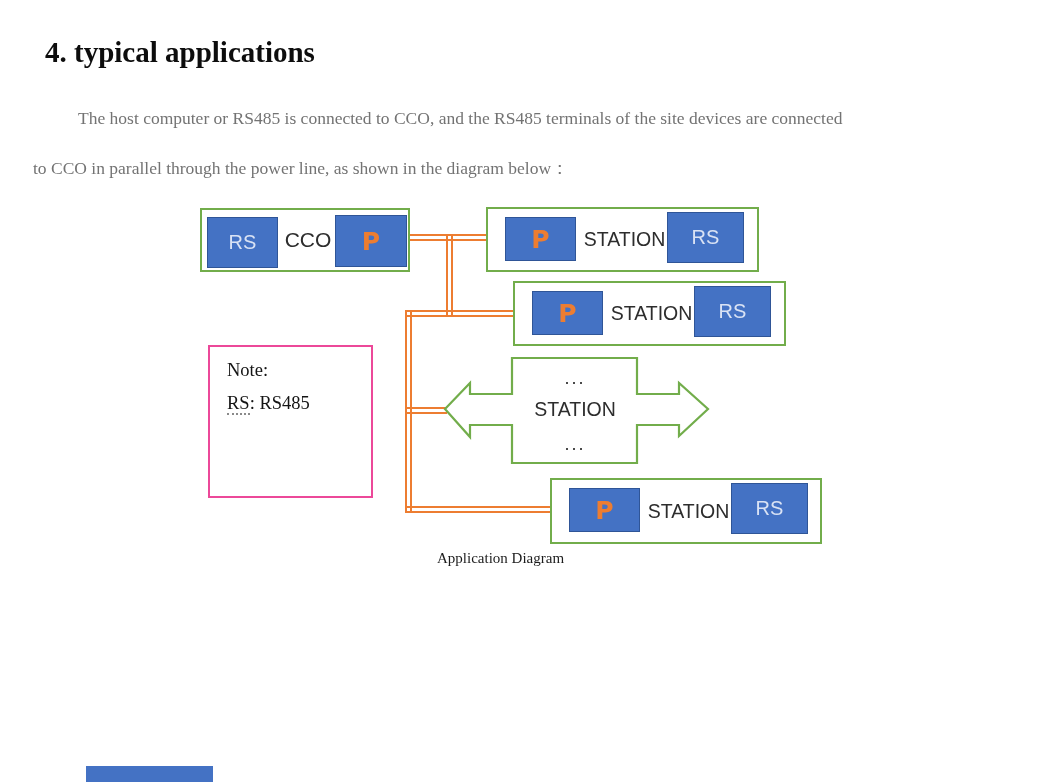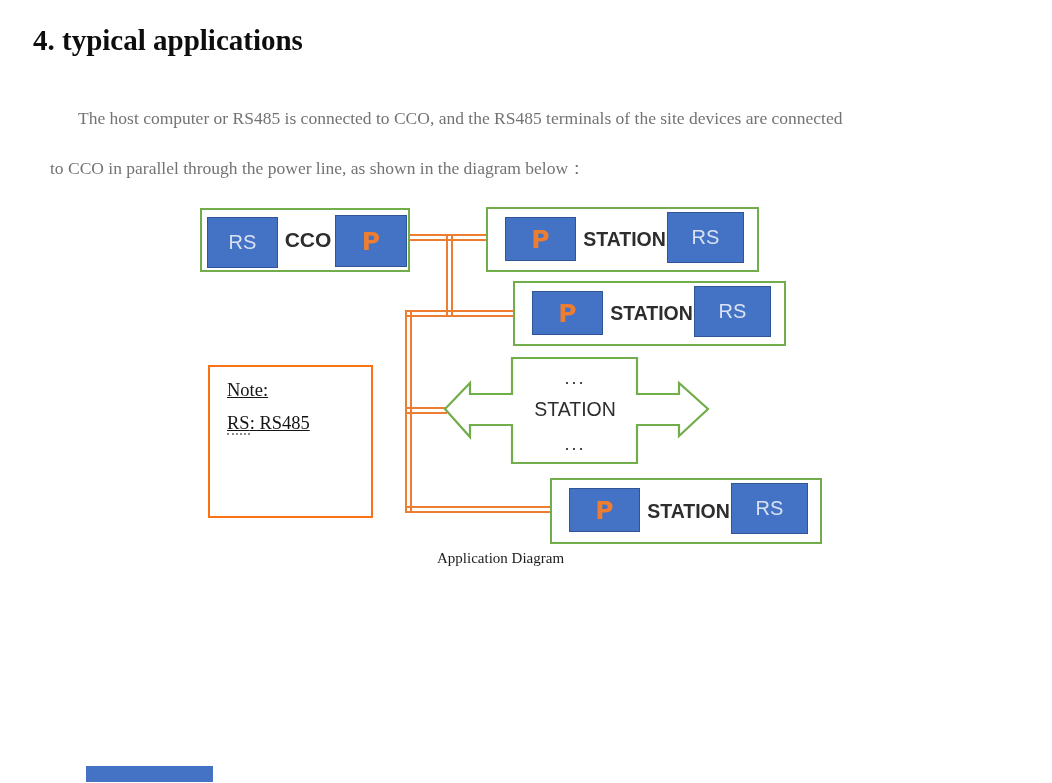--- a/index.html
+++ b/index.html
@@ -1,41 +1,41 @@
 <!DOCTYPE html>
 <html><head>
 <meta charset="utf-8">
 <style>
   html,body { margin:0; padding:0; }
   body { width:1052px; height:783px; background:#ffffff; position:relative; overflow:hidden;
          font-family:"Liberation Serif", serif; }
 
   
-  .heading { position:absolute; left:33px; top:24px; margin:0;
+  .heading { position:absolute; left:33px; top:24px; margin:12px;
              font:bold 29px "Liberation Serif", serif; color:#0d0d0d; }
   .body-line { position:absolute; font-size:17.5px; color:#737373; white-space:nowrap; }
   .body-l1 { left:78px; top:108px; }
-  .body-l2 { left:50px; top:156px; }
+  .body-l2 { left:33px; top:156px; }
   .caption { position:absolute; left:437px; top:550px; font-size:15px; color:#1c1c1c; }
 
   
   .gbox { position:absolute; background:#fff; border:2px solid #72AD4B; box-sizing:border-box; }
   .cco-box  { left:200px; top:208px; width:210px; height:64px; }
   .station-1 { left:486px; top:207px; width:273px; height:65px; }
   .station-2 { left:513px; top:281px; width:273px; height:65px; }
   .station-3 { left:550px; top:478px; width:272px; height:66px; }
 
   .chip { position:absolute; background:#4472C4; border:1px solid #2F5597; box-sizing:border-box;
           display:flex; align-items:center; justify-content:center; }
   .rs-text { color:#D9E2F4; font:20px "Liberation Sans", sans-serif; }
   .p-text  { color:#ED7D31; font-family:"DejaVu Sans", sans-serif; font-weight:bold; font-size:25px; }
 
   .box-label { position:absolute; top:0; height:100%; display:flex; align-items:center;
                justify-content:center; font-family:"Liberation Sans", sans-serif;
-               color:#2d2d2d;font-weight:bold; }
+               color:#2d2d2d; }
   .cco-label { left:76px; width:60px; font-size:21px; }
   .station-label { left:93px; width:87px; font-size:19.5px; }
 
   .chip.cco-rs { left:5px;  top:7px; width:71px; height:51px; }
   .chip.cco-p  { left:133px; top:5px; width:72px; height:52px; }
   .station-1 .chip.st-p, .station-2 .chip.st-p, .station-3 .chip.st-p
     { left:17px; top:8px; width:71px; height:44px; }
   .station-1 .chip.st-rs, .station-2 .chip.st-rs, .station-3 .chip.st-rs
     { left:179px; top:3px; width:77px; height:51px; }
 
@@ -46,23 +46,23 @@
 
   
   .arrow-svg { position:absolute; left:443px; top:355px; }
   .arrow-text { position:absolute; left:512px; width:126px; text-align:center;
                 font-family:"Liberation Sans", sans-serif; color:#2d2d2d; }
   .arrow-dots-top { top:368px; font-size:18px; letter-spacing:2px; }
   .arrow-label    { top:398px; font-size:19.5px; }
   .arrow-dots-bottom { top:434px; font-size:18px; letter-spacing:2px; }
 
   
-  .note-box { position:absolute; left:208px; top:365px; width:165px; height:153px;
-              border:2px solid #f97316; box-sizing:border-box; padding:7px 0 0 17px;
-              font-size:18.5px; line-height:32.5px; color:#141414;text-decoration:underline; }
+  .note-box { position:absolute; left:208px; top:345px; width:165px; height:153px;
+              border:2px solid #ec4899; box-sizing:border-box; padding:7px 0 0 17px;
+              font-size:18.5px; line-height:32.5px; color:#141414; }
   .note-line { white-space:nowrap; }
   .dotted-u { border-bottom:2px dotted #8a8a8a; }
   .note-gap { display:inline-block; width:13px; }
 
   
   .footer-bar { position:absolute; left:86px; top:766px; width:127px; height:16px;
                 background:#4472C4; }
 </style>
 </head>
 <body>

